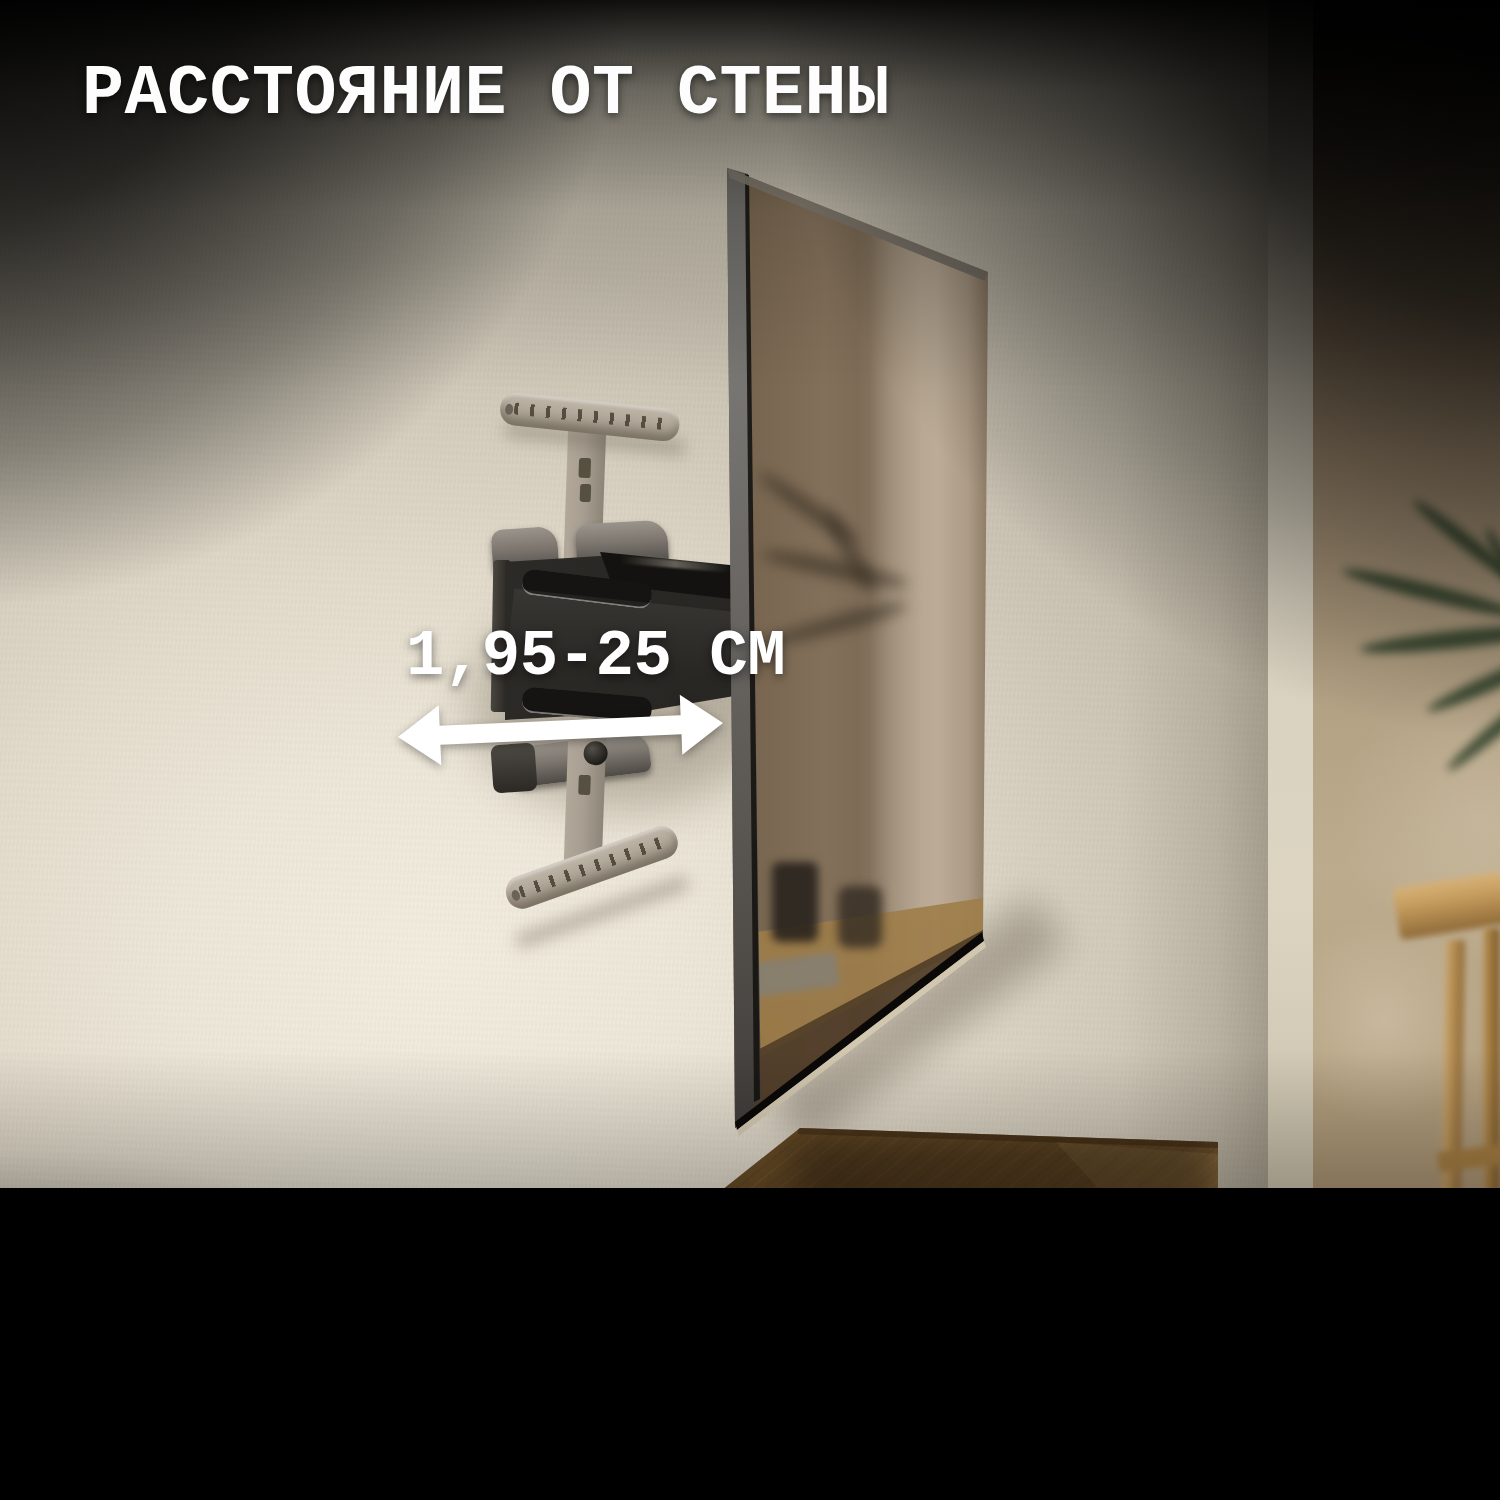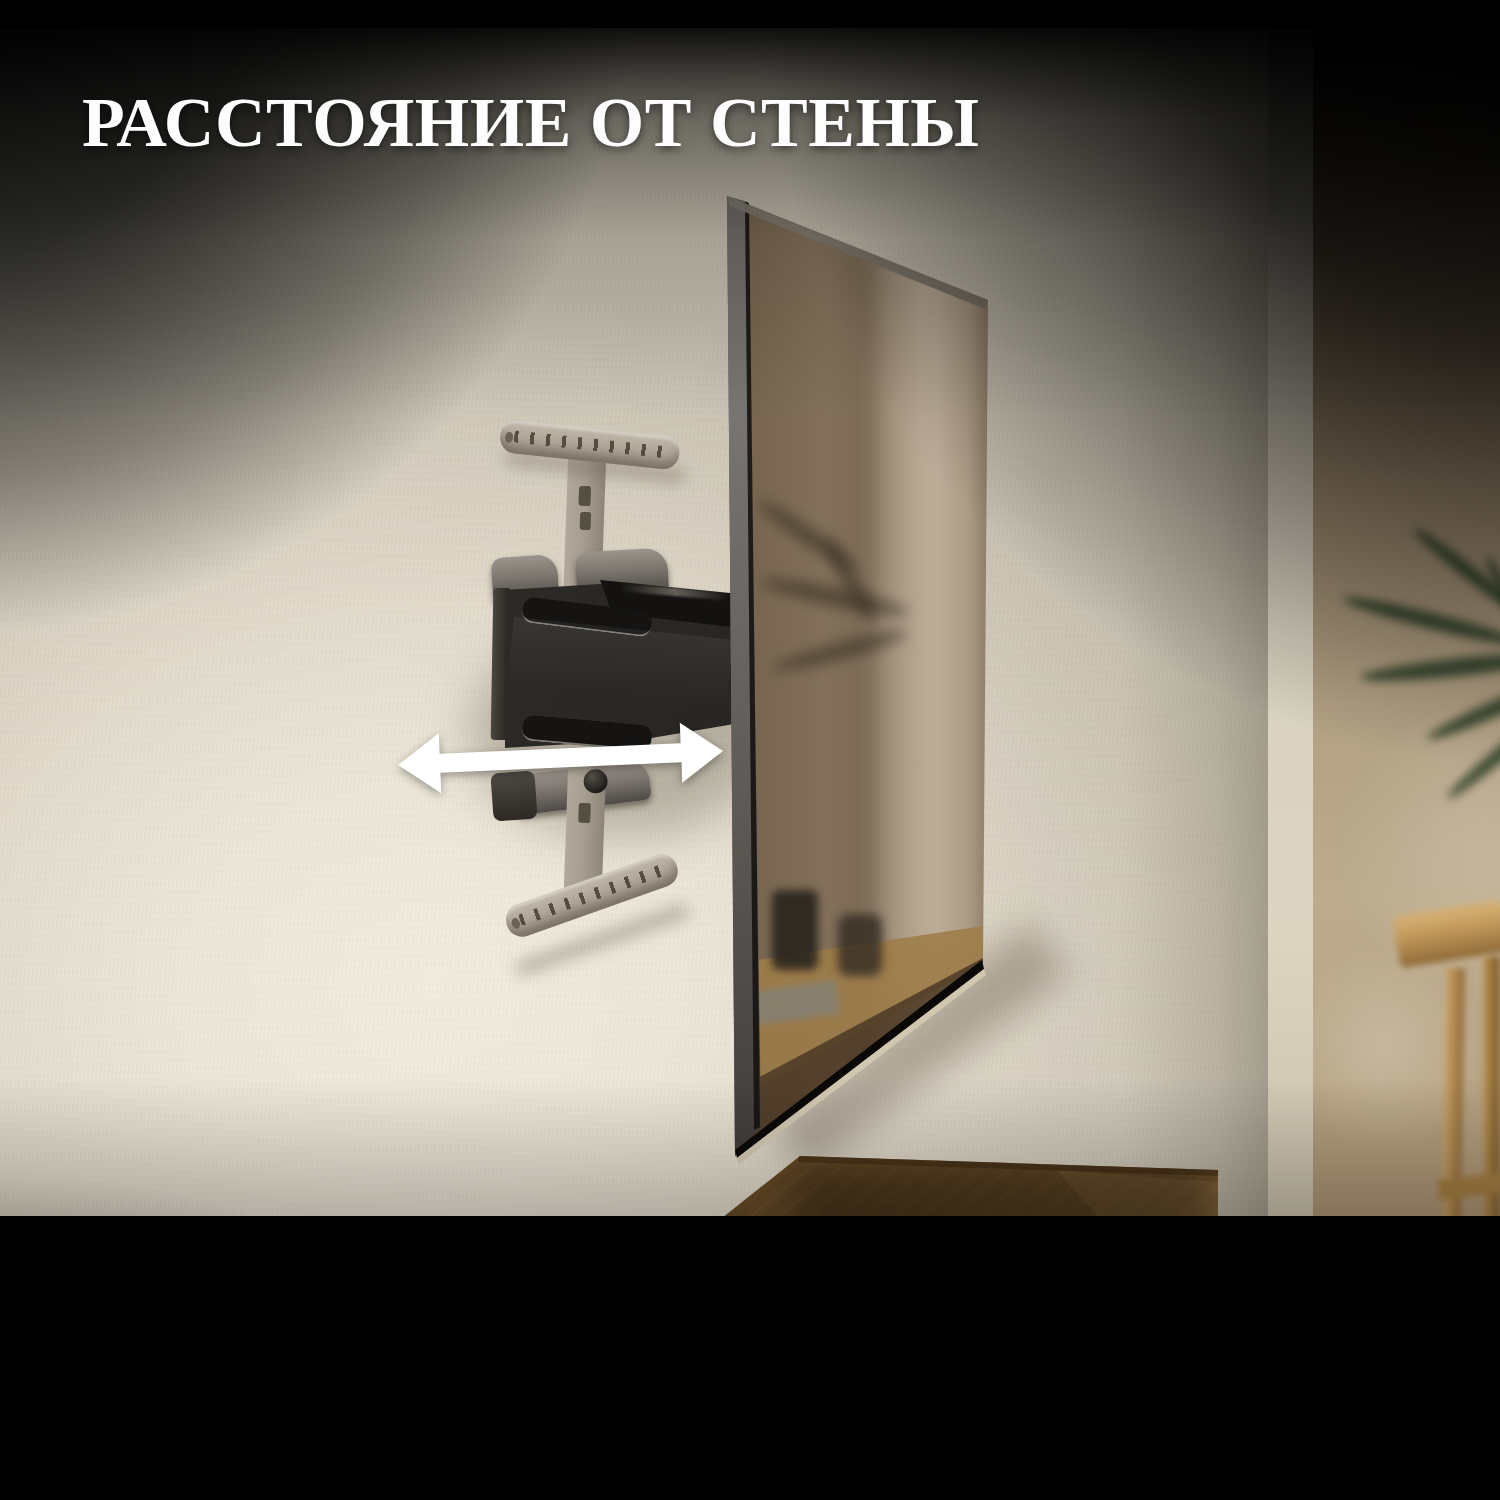--- a/index.html
+++ b/index.html
@@ -1,17 +1,17 @@
 <!DOCTYPE html>
 <html><head>
 <meta charset="utf-8">
 <style>
   html,body{margin:0;padding:0;background:#000;}
   .stage{position:relative;width:1500px;height:1188px;overflow:hidden;
-         font-family:Liberation Serif, serif;margin-top:28px;}
+         font-family:Liberation Mono, monospace;}
   .stage *{position:absolute;}
 
   
   .wall-main{left:0;top:0;width:1500px;height:1500px;
     background:radial-gradient(ellipse 860px 700px at 430px 960px,
       #f2ecdf 0%, #ece6d8 30%, #e2dbcc 55%, #d3ccbc 78%, #c4bdad 100%);}
   .wall-texture{left:0;top:0;width:1500px;height:1500px;opacity:.6;
     background-image:
       repeating-linear-gradient(95deg, rgba(255,255,255,.02) 0 2px, rgba(0,0,0,.018) 2px 4px),
       repeating-linear-gradient(2deg, rgba(255,255,255,.012) 0 3px, rgba(0,0,0,.012) 3px 7px);}
@@ -266,14 +266,15 @@
   <div class="ov ov-tl"></div>
   <div class="ov ov-tr"></div>
   <div class="ov ov-top"></div>
   <div class="ov ov-bottom"></div>
   <div class="ov ov-bl"></div>
 
   <div class="title">РАССТОЯНИЕ ОТ СТЕНЫ</div>
   <svg class="arrow-svg" viewBox="0 0 345 92">
     <polygon points="10,47 50.7,15.2 51.6,35.7 292.6,25.3 291.8,4.8 335,33 294.3,64.8 293.5,44.3 52.4,54.7 53.3,75.2" fill="#ffffff"></polygon>
   </svg>
+  <div class="distance-label">1,95-25 СМ</div>
 
 </div>
 
 </body></html>

